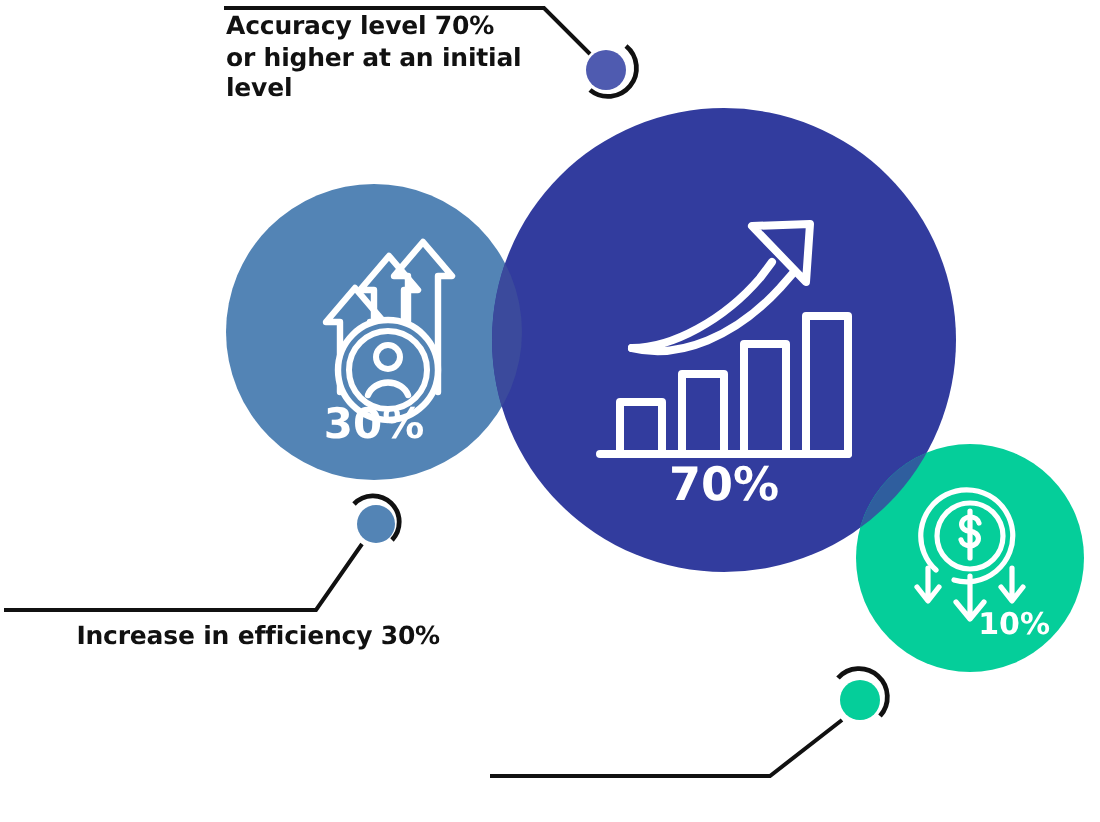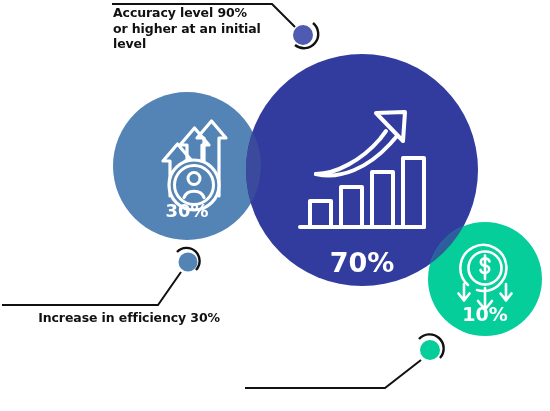--- a/index.html
+++ b/index.html
@@ -10,23 +10,23 @@
   svg.layer{position:absolute;left:0;top:0;width:550px;height:411px;}
   .lbl{position:absolute;color:#111111;font-weight:700;
        font-family:"DejaVu Sans","Liberation Sans",sans-serif;
        font-size:12.5px;line-height:15.5px;letter-spacing:-0.1px;
        white-space:pre-line;}
   #label-accuracy{left:113px;top:5px;width:170px;}
   #label-efficiency{left:0px;top:310px;width:220px;text-align:right;}
   #label-reduction{left:247px;top:392px;width:230px;}
   .pct{position:absolute;color:#ffffff;font-weight:700;text-align:center;
        font-family:"DejaVu Sans","Liberation Sans",sans-serif;}
-  #pct-30{left:147px;top:200px;width:80px;font-size:18px;}
-  #pct-70{left:312px;top:247px;width:100px;font-size:27px;}
-  #pct-10{left:445px;top:303px;width:80px;font-size:19px;}
+  #pct-30{left:147px;top:200px;width:80px;font-size:21px;}
+  #pct-70{left:312px;top:230px;width:100px;font-size:23px;}
+  #pct-10{left:445px;top:303px;width:80px;font-size:15px;text-align:right;}
 </style>
 </head>
 <body>
 
 <div id="stage">
 
   <svg class="layer" viewBox="0 0 550 411">
     <defs>
       <clipPath id="clip-steel">
           <circle cx="187" cy="166" r="74"></circle>
@@ -123,18 +123,18 @@
       <path d="M245 388 L385 388 L421 360" fill="none" stroke="#111111" stroke-width="2"></path>
       <path d="M419 339 A11.5 11.5 0 1 1 440 358" fill="none" stroke="#111111" stroke-width="2.4"></path>
       <circle cx="430" cy="350" r="10" fill="#05CE9A"></circle>
     </g>
   </svg>
 
   <div class="pct" id="pct-30">30%</div>
   <div class="pct" id="pct-70">70%</div>
   <div class="pct" id="pct-10">10%</div>
 
-  <div class="lbl" id="label-accuracy">Accuracy level 90%
+  <div class="lbl" id="label-accuracy">Accuracy level 70%
 or higher at an initial
 level</div>
   <div class="lbl" id="label-efficiency">Increase in efficiency 30%</div>
 
 </div>
 
 </body></html>

